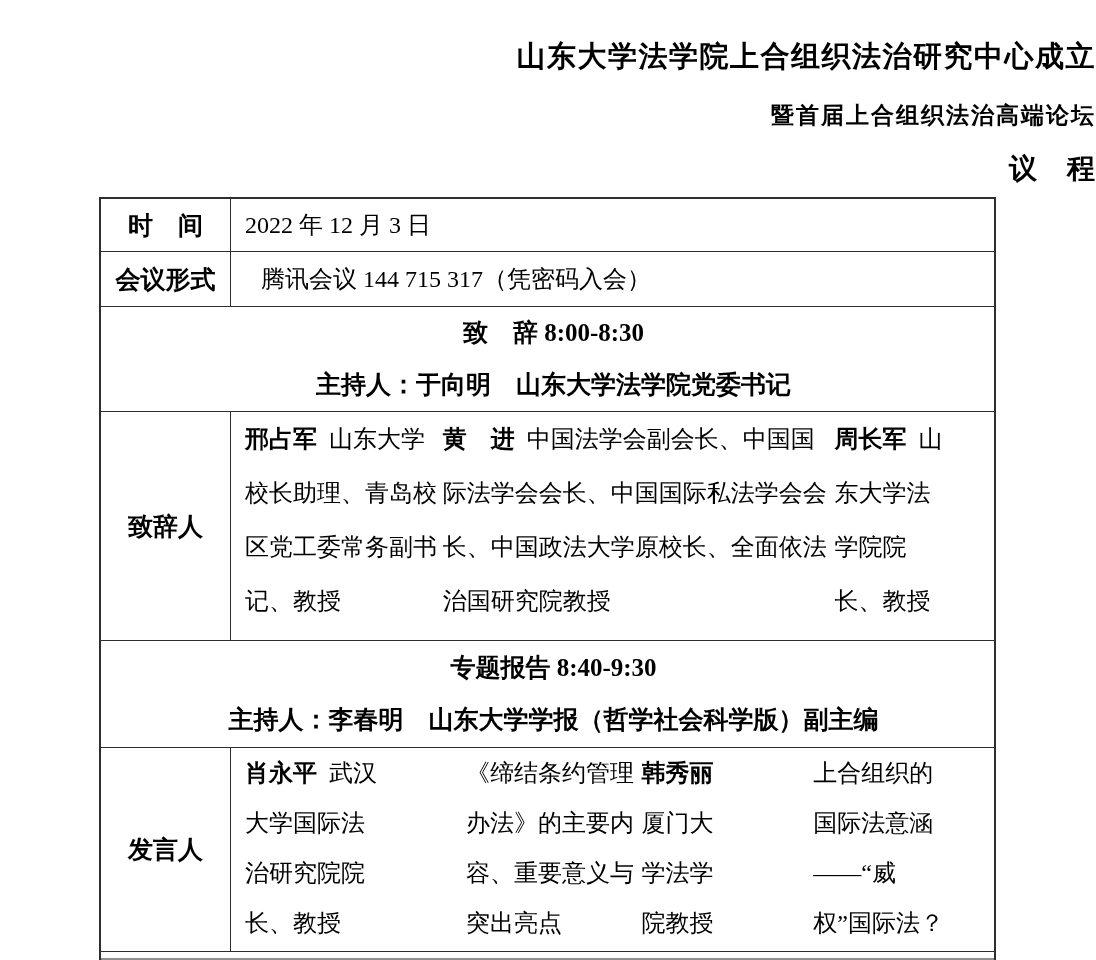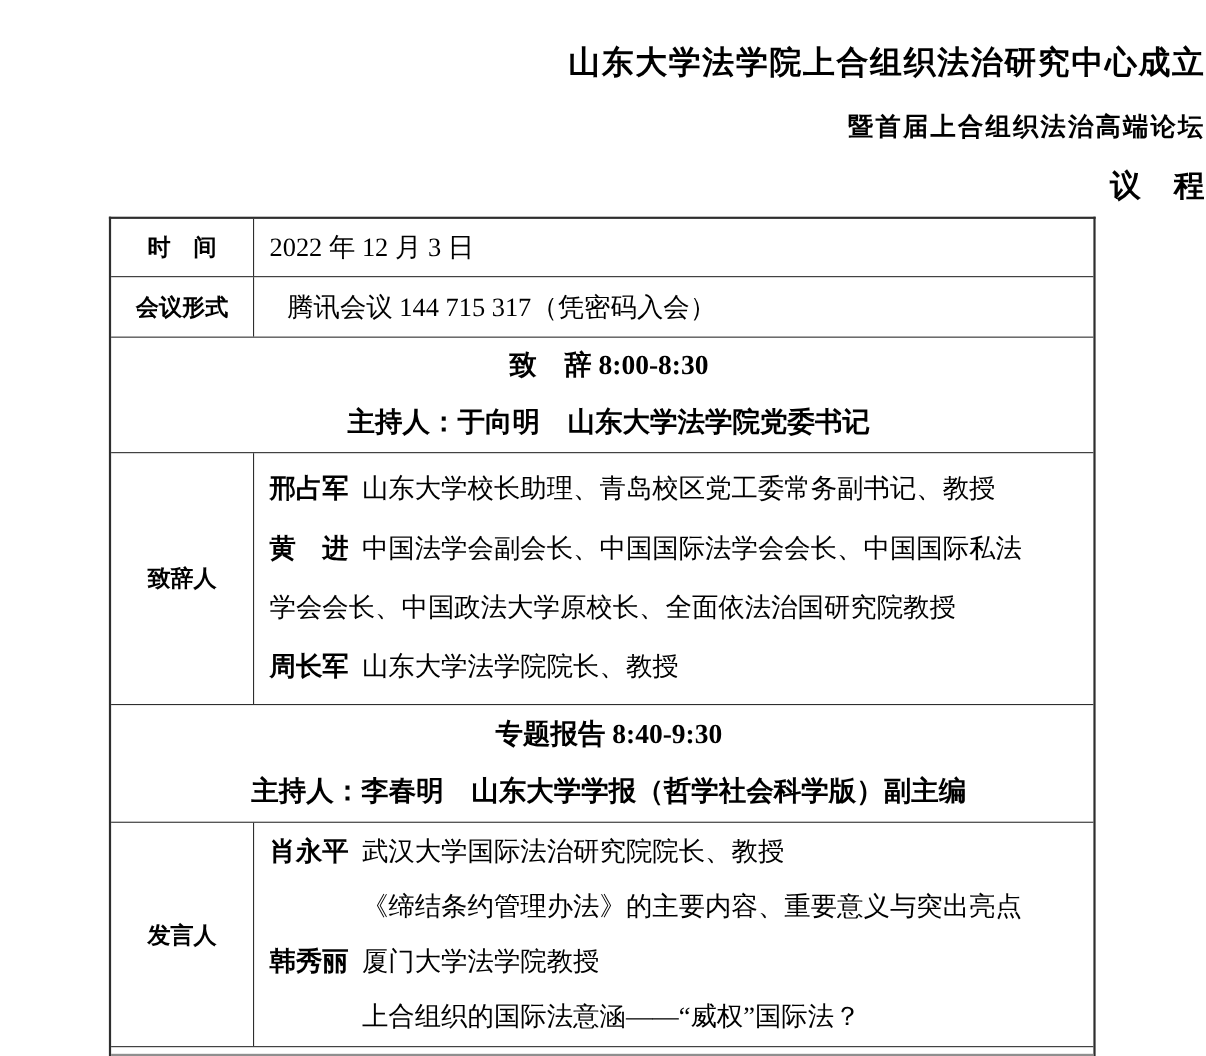--- a/index.html
+++ b/index.html
@@ -26,41 +26,41 @@
     border: 2px solid #2e2e2e; border-bottom: none;
     font-size: 24px;
   }
   .row { display: flex; border-top: 1px solid #2e2e2e; }
   .row:first-child { border-top: none; }
 
   .label-cell {
     flex: 0 0 130px; width: 130px;
     border-right: 1px solid #2e2e2e;
     display: flex; align-items: center; justify-content: center;
-    font-weight: bold; font-size: 21px; white-space: pre;
+    font-weight: bold; font-size: 25px; white-space: pre;
   }
   .value-cell {
     flex: 1; display: flex; align-items: center;
     padding-left: 14px; white-space: pre;
   }
   .row-info-1 { height: 52px; }
   .row-info-2 { height: 55px; gap: 16px; }
 
   .section-row {
     flex-direction: column; justify-content: center;
     text-align: center; font-weight: bold; font-size: 25px; padding-left: 12px;
   }
   .section-row-1 { height: 105px; }
   .section-row-2 { height: 107px; }
   .section-row .sec-line { line-height: 52px; white-space: pre; }
 
   .row-speakers-1 { height: 229px; }
   .row-speakers-2 { height: 204px; }
   .speaker-cell {
-    flex: 1; display: flex; flex-direction: column; justify-content: center;
+    flex: 1; display: flex; flex-direction: row; justify-content: center;
     padding: 0 48px 0 14px;
   }
   .entry { margin: 0; }
   .row-speakers-1 .entry { line-height: 54px; }
   .row-speakers-2 .entry { line-height: 50px; }
   .speaker-name { font-weight: bold; margin-right: 12px; white-space: pre; }
   .entry.topic { margin-left: 84px; }
 
   .row-stub {
     height: 9px;

